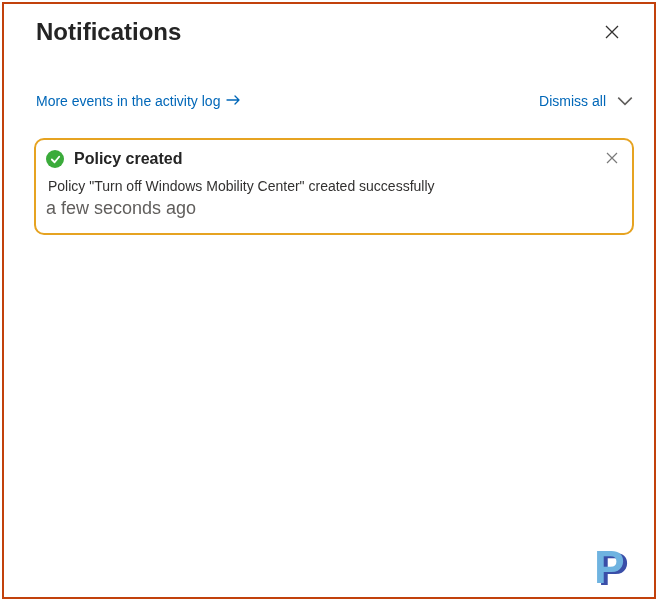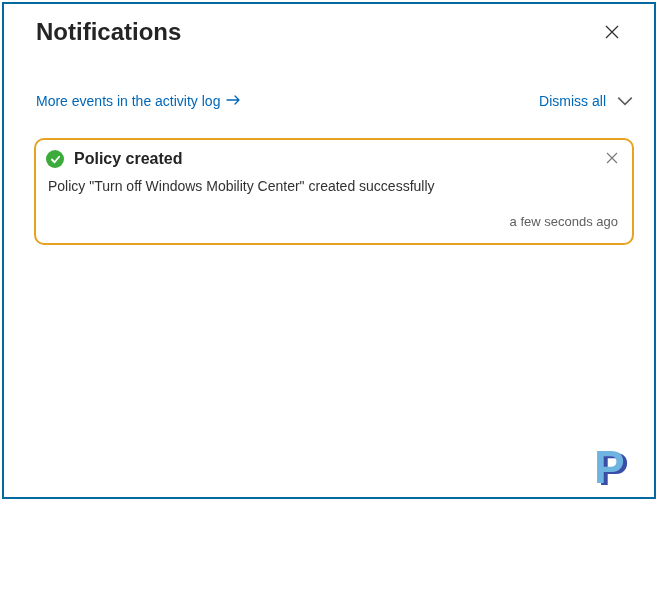--- a/index.html
+++ b/index.html
@@ -6,23 +6,23 @@
   html, body { margin: 0; padding: 0; }
   body {
     width: 658px;
     height: 601px;
     font-family: "Segoe UI", Arial, sans-serif;
     color: #323130;
     background: #fff;
     position: relative;
   }
   .panel {
-    border: 2px solid #0369a1;
+    border: 2px solid #c2410c;
     width: 654px;
-    height: 497px;
+    height: 597px;
     margin: 2px;
     position: relative;
     overflow: hidden;
   }
   .header {
     display: flex;
     align-items: center;
     justify-content: space-between;
     padding: 14px 28px 4px 32px;
   }
@@ -99,24 +99,23 @@
     cursor: pointer;
   }
   .notif-close svg { width: 12px; height: 12px; }
   .notif-body {
     font-size: 14px;
     color: #323130;
     margin-top: 10px;
     margin-left: 2px;
   }
   .notif-time {
-    text-align: right;
-    font-size: 13px;
+    font-size: 18px;
     color: #605e5c;
-    margin-top: 20px;
+    margin-top: 4px;
   }
   .brand {
     position: absolute;
     right: 10px;
     bottom: 2px;
     width: 56px; height: 56px;
   }
 </style>
 </head>
 <body>

